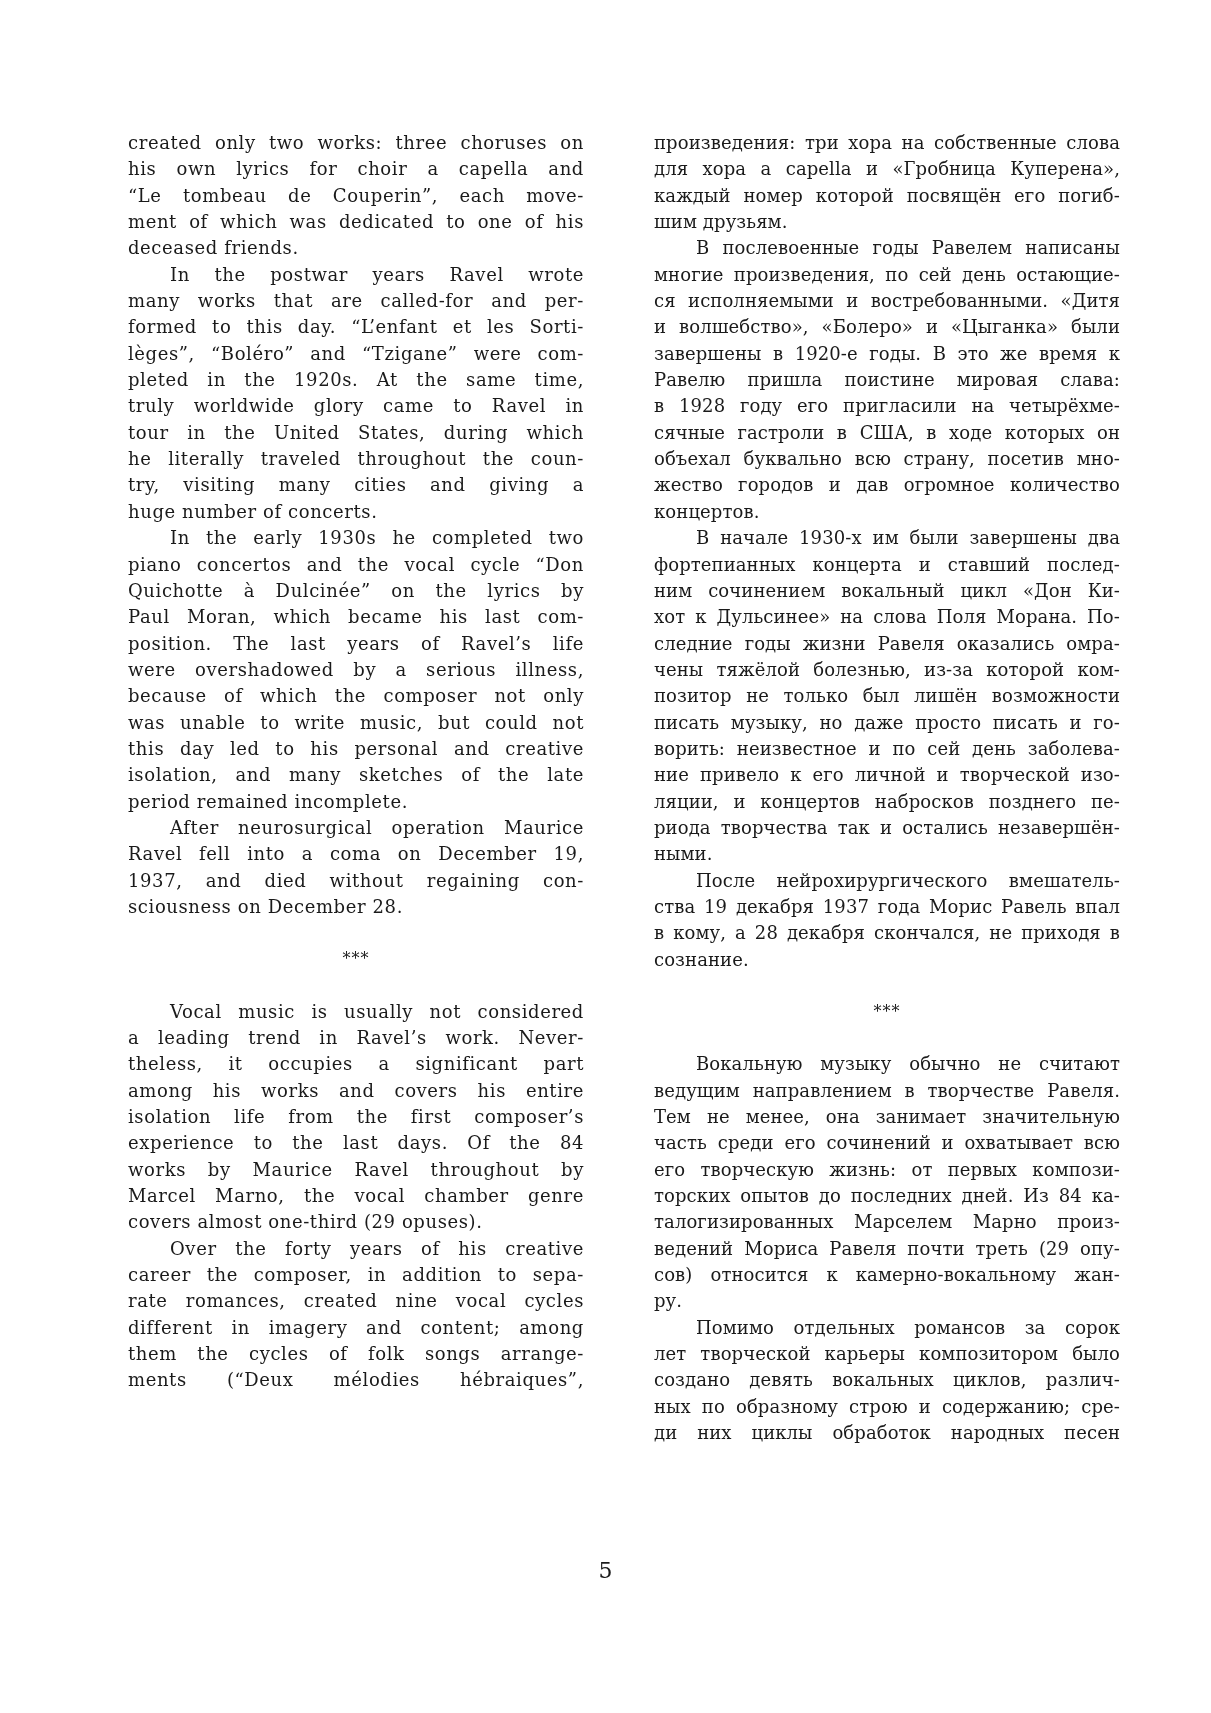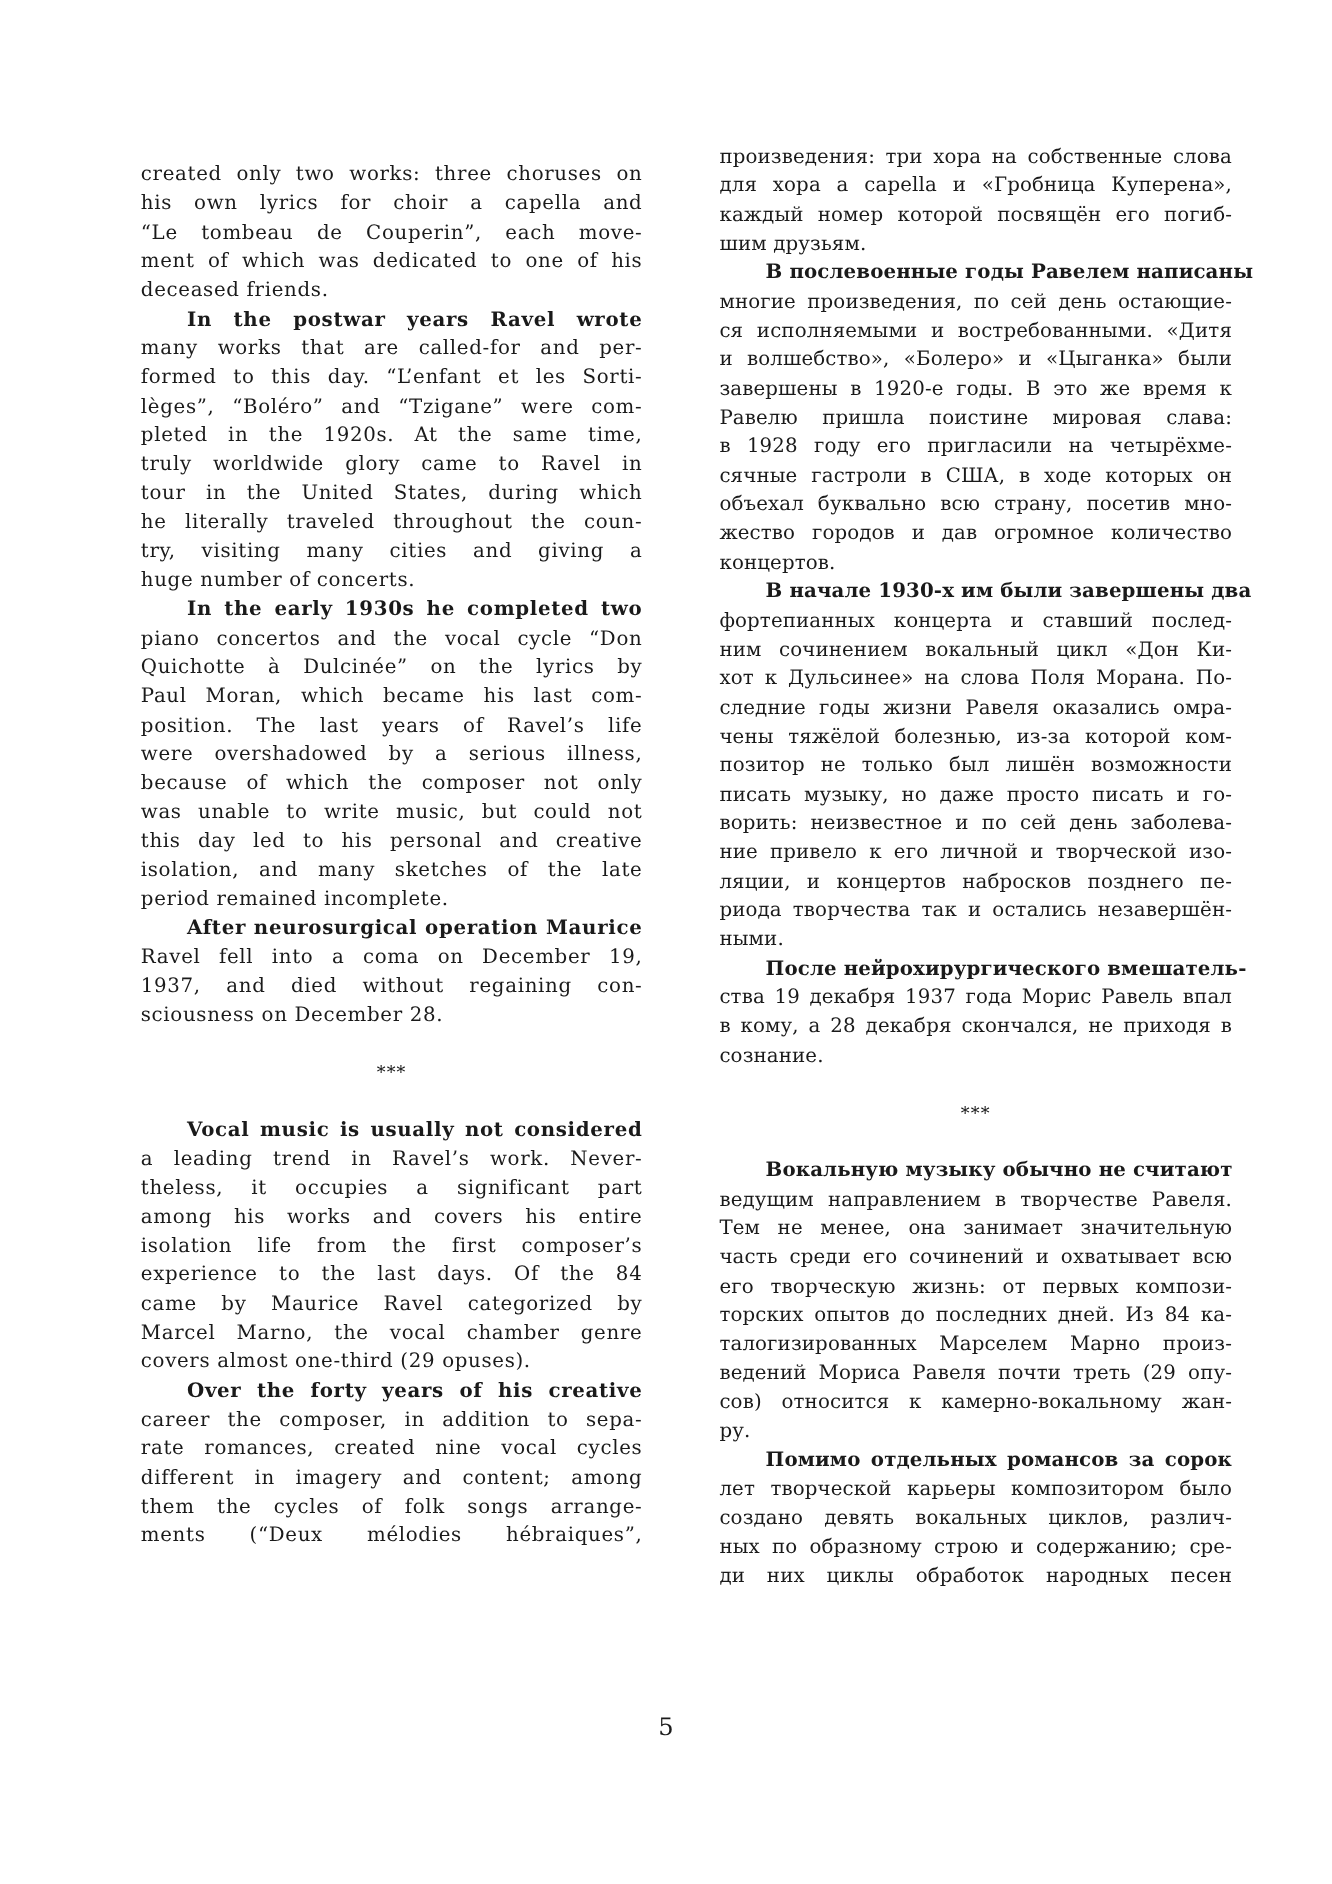--- a/index.html
+++ b/index.html
@@ -6,25 +6,25 @@
   body { width: 1211px; height: 1713px; position: relative; overflow: hidden; }
   .page { position: absolute; left: 0; top: 0; width: 1211px; height: 1713px; background: #fff; }
   .col {
     position: absolute;
     top: 130px;
     font-family: "DejaVu Serif", serif;
     font-size: 18px;
     line-height: 26.35px;
     color: #1a1a1a;
   }
-  .col-en { left: 128px; width: 456px; letter-spacing: 0.6px; margin-top: 16px; }
+  .col-en { left: 128px; width: 456px; letter-spacing: 0.6px; }
   .col-ru { left: 654px; width: 466px; letter-spacing: 0.1px; }
   .line { display: block; white-space: nowrap; text-align: justify; text-align-last: justify; height: 26.35px; overflow: visible; }
   .line.last { text-align-last: left; }
-  .indent { padding-left: 42px; font-weight: bold; }
+  .indent { padding-left: 42px; }
   .sep { display: block; text-align: center; height: 26.35px; margin: 26px 0 26px 0; font-size: 16px; letter-spacing: 1px; }
   .page-number {
     position: absolute; left: 0; width: 1211px; top: 1558px; text-align: center;
     font-family: "DejaVu Serif", serif; font-size: 22px; color: #1a1a1a;
   }
 </style>
 </head>
 <body>
 
 <div class="page">
@@ -62,21 +62,21 @@
         <span class="line last">sciousness on December 28.</span>
       </div>
     <div class="sep">***</div>
     <div>
         <span class="line indent">Vocal music is usually not considered</span>
         <span class="line">a leading trend in Ravel’s work. Never-</span>
         <span class="line">theless, it occupies a significant part</span>
         <span class="line">among his works and covers his entire</span>
         <span class="line">isolation life from the first composer’s</span>
         <span class="line">experience to the last days. Of the 84</span>
-        <span class="line">came by Maurice Ravel categorized by</span>
+        <span class="line">works by Maurice Ravel throughout by</span>
         <span class="line">Marcel Marno, the vocal chamber genre</span>
         <span class="line last">covers almost one-third (29 opuses).</span>
         <span class="line indent">Over the forty years of his creative</span>
         <span class="line">career the composer, in addition to sepa-</span>
         <span class="line">rate romances, created nine vocal cycles</span>
         <span class="line">different in imagery and content; among</span>
         <span class="line">them the cycles of folk songs arrange-</span>
         <span class="line">ments (“Deux mélodies hébraiques”,</span>
       </div>
   </div>

